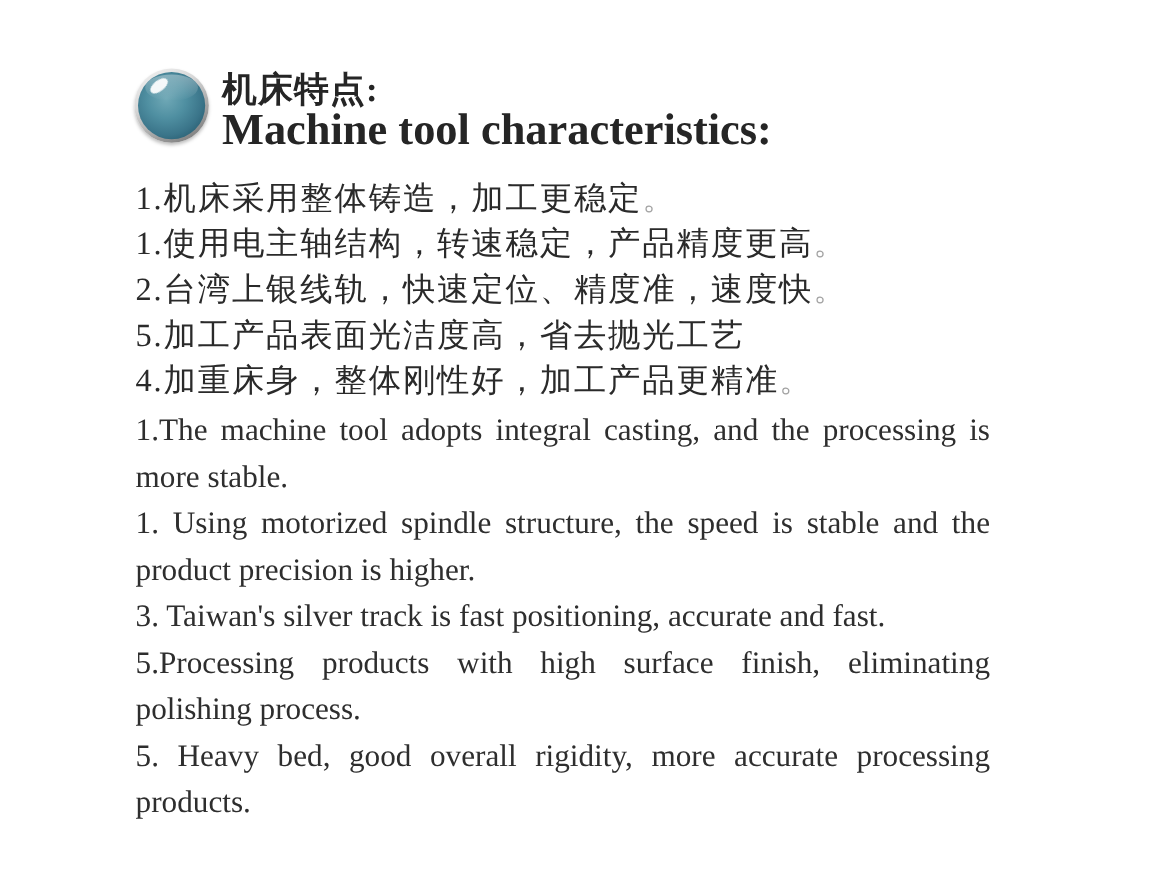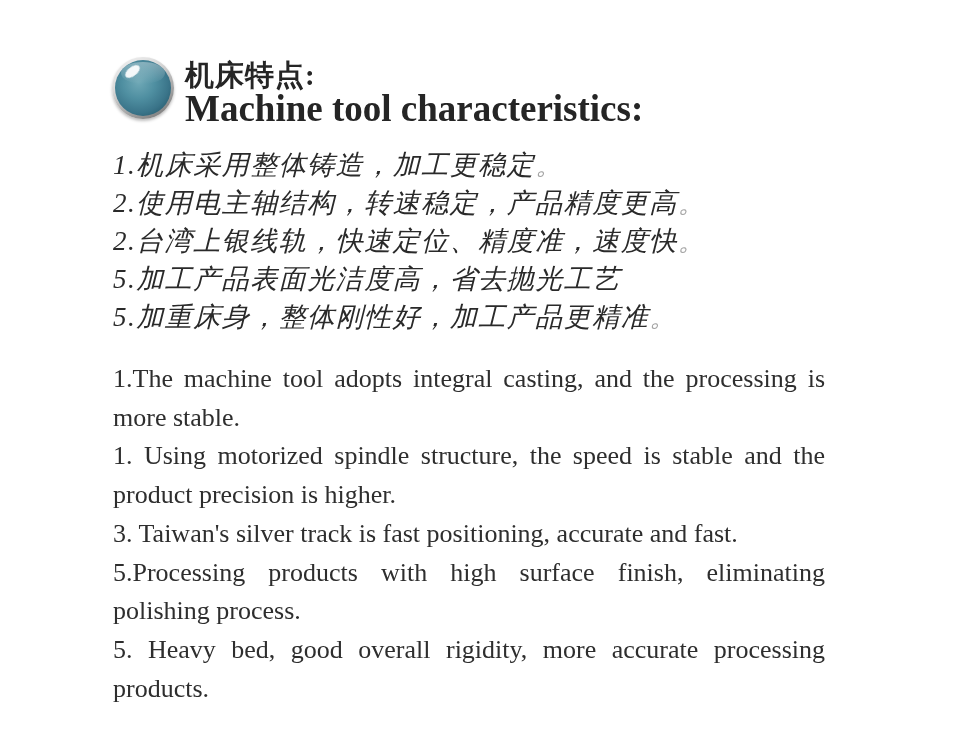--- a/index.html
+++ b/index.html
@@ -87,41 +87,40 @@
     line-height: 33px;
   }
 
   
   .features-zh {
     position: absolute;
     left: 113px;
     top: 146px;
     width: 740px;
     list-style: none;
-    font-style: italic;
   }
 
   .features-zh .line {
     font-size: 27px;
     line-height: 38px;
     color: #2a2a2a;
     letter-spacing: 1.5px;
     white-space: nowrap;
   }
 
   .features-zh .period {
     color: #a3a3a3;
     letter-spacing: 0;
   }
 
   
   .features-en {
     position: absolute;
     left: 113px;
-    top: 360px;
+    top: 340px;
     width: 712px;
     list-style: none;
   }
 
   .features-en .para {
     font-size: 26px;
     line-height: 38.7px;
     color: #2e2e2e;
     text-align: justify;
   }
@@ -139,24 +138,24 @@
       </div>
     </div>
     <div class="header-titles">
       <div class="title-zh">机床特点:</div>
       <div class="title-en">Machine tool characteristics:</div>
     </div>
   </div>
 
   <ul class="features-zh">
     <li class="line"><span>1.机床采用整体铸造，加工更稳定</span><span class="period">。</span></li>
-    <li class="line"><span>2.使用电主轴结构，转速稳定，产品精度更高</span><span class="period">。</span></li>
+    <li class="line"><span>1.使用电主轴结构，转速稳定，产品精度更高</span><span class="period">。</span></li>
     <li class="line"><span>2.台湾上银线轨，快速定位、精度准，速度快</span><span class="period">。</span></li>
     <li class="line"><span>5.加工产品表面光洁度高，省去抛光工艺</span><span class="period"></span></li>
-    <li class="line"><span>5.加重床身，整体刚性好，加工产品更精准</span><span class="period">。</span></li>
+    <li class="line"><span>4.加重床身，整体刚性好，加工产品更精准</span><span class="period">。</span></li>
   </ul>
 
   <ul class="features-en">
     <li class="para">1.The machine tool adopts integral casting, and the processing is more stable.</li>
     <li class="para">1. Using motorized spindle structure, the speed is stable and the product precision is higher.</li>
     <li class="para">3. Taiwan's silver track is fast positioning, accurate and fast.</li>
     <li class="para">5.Processing products with high surface finish, eliminating polishing process.</li>
     <li class="para">5. Heavy bed, good overall rigidity, more accurate processing products.</li>
   </ul>
 

